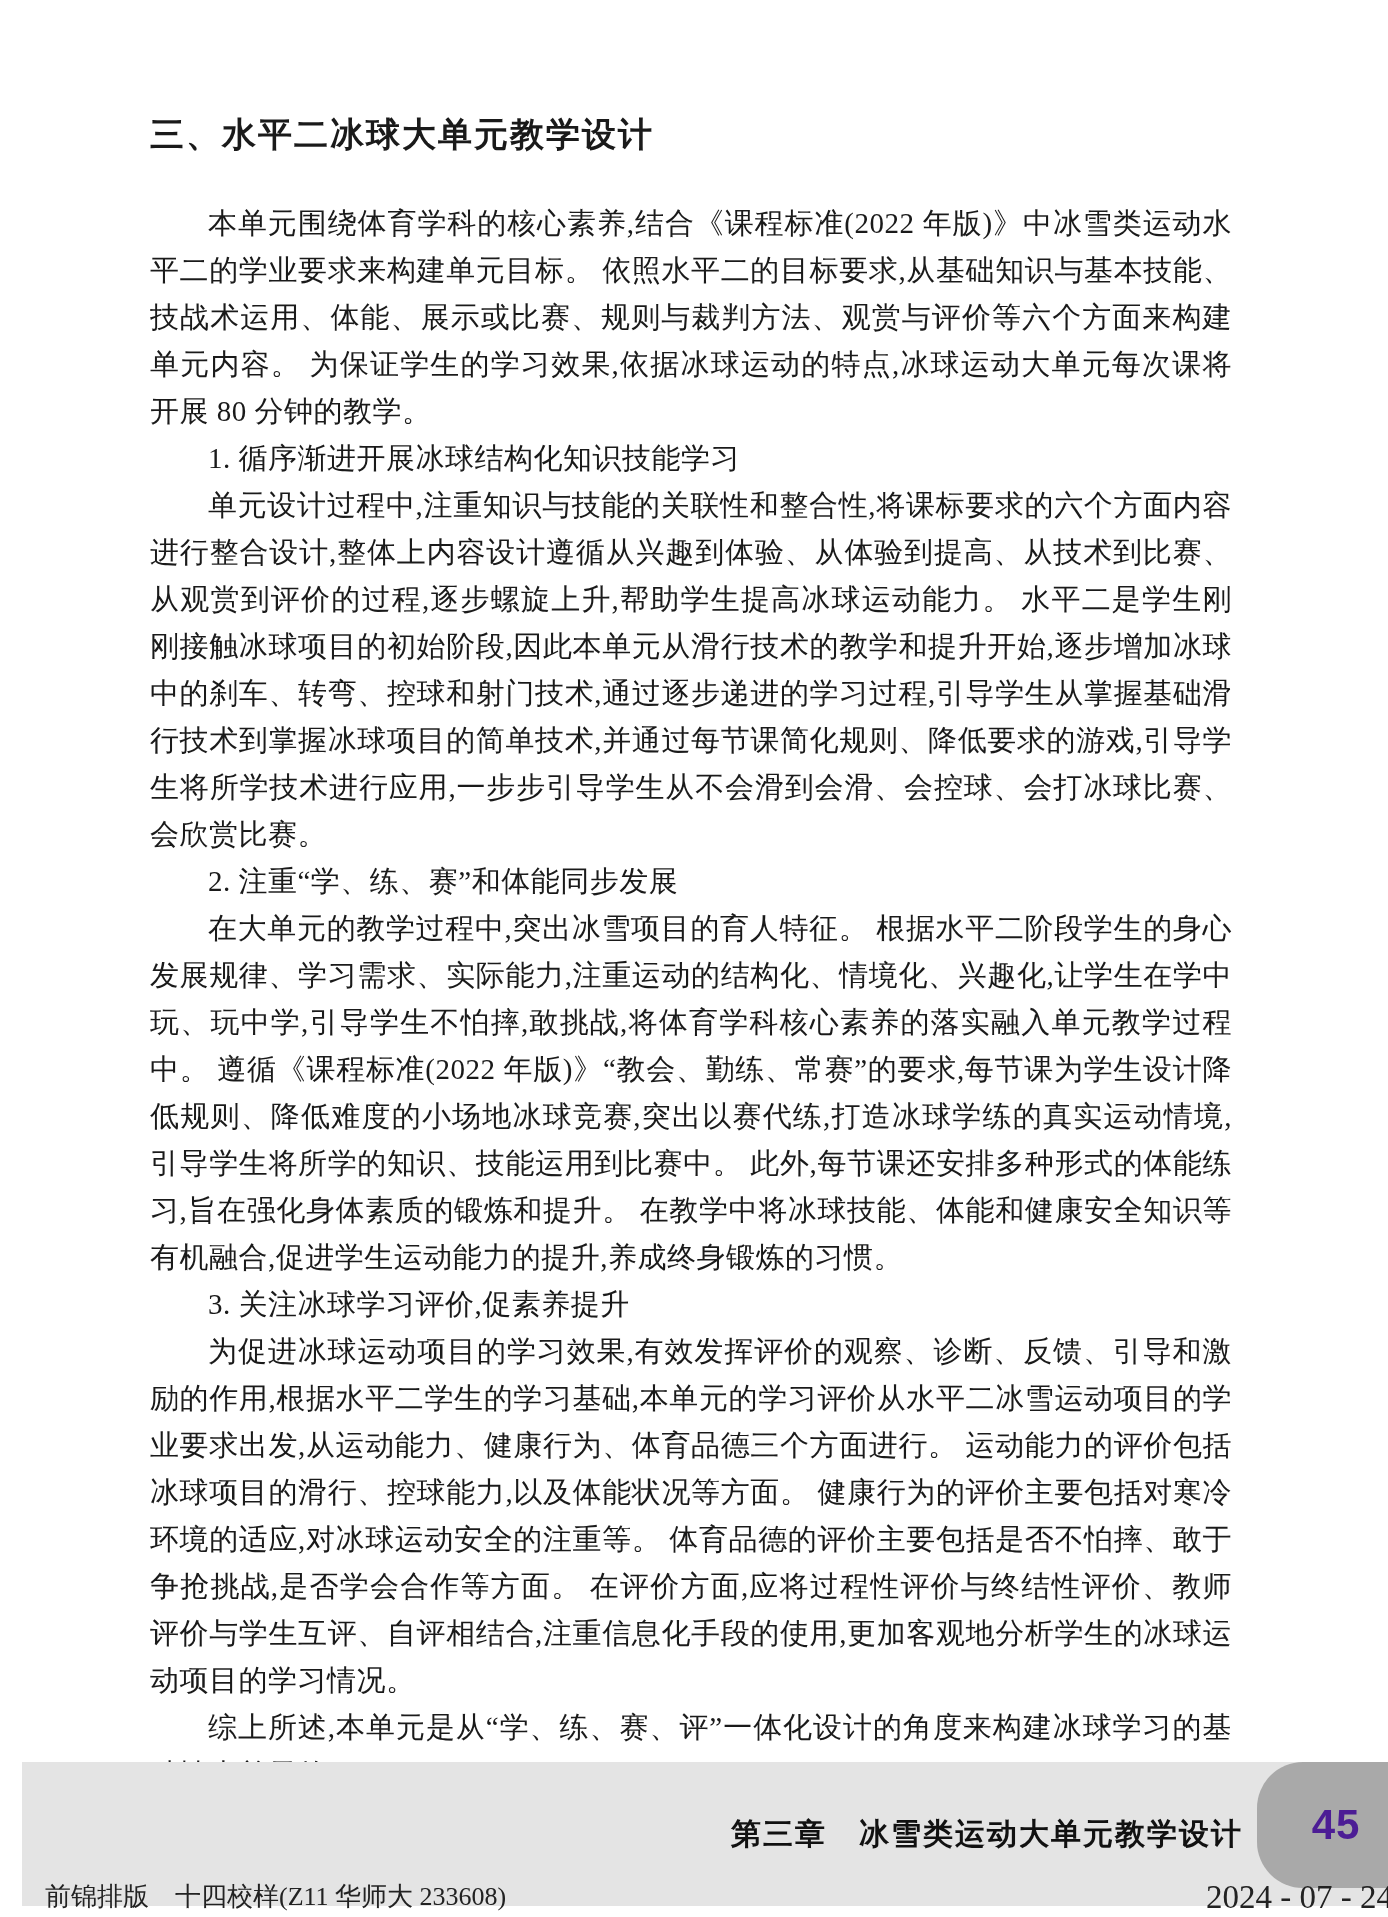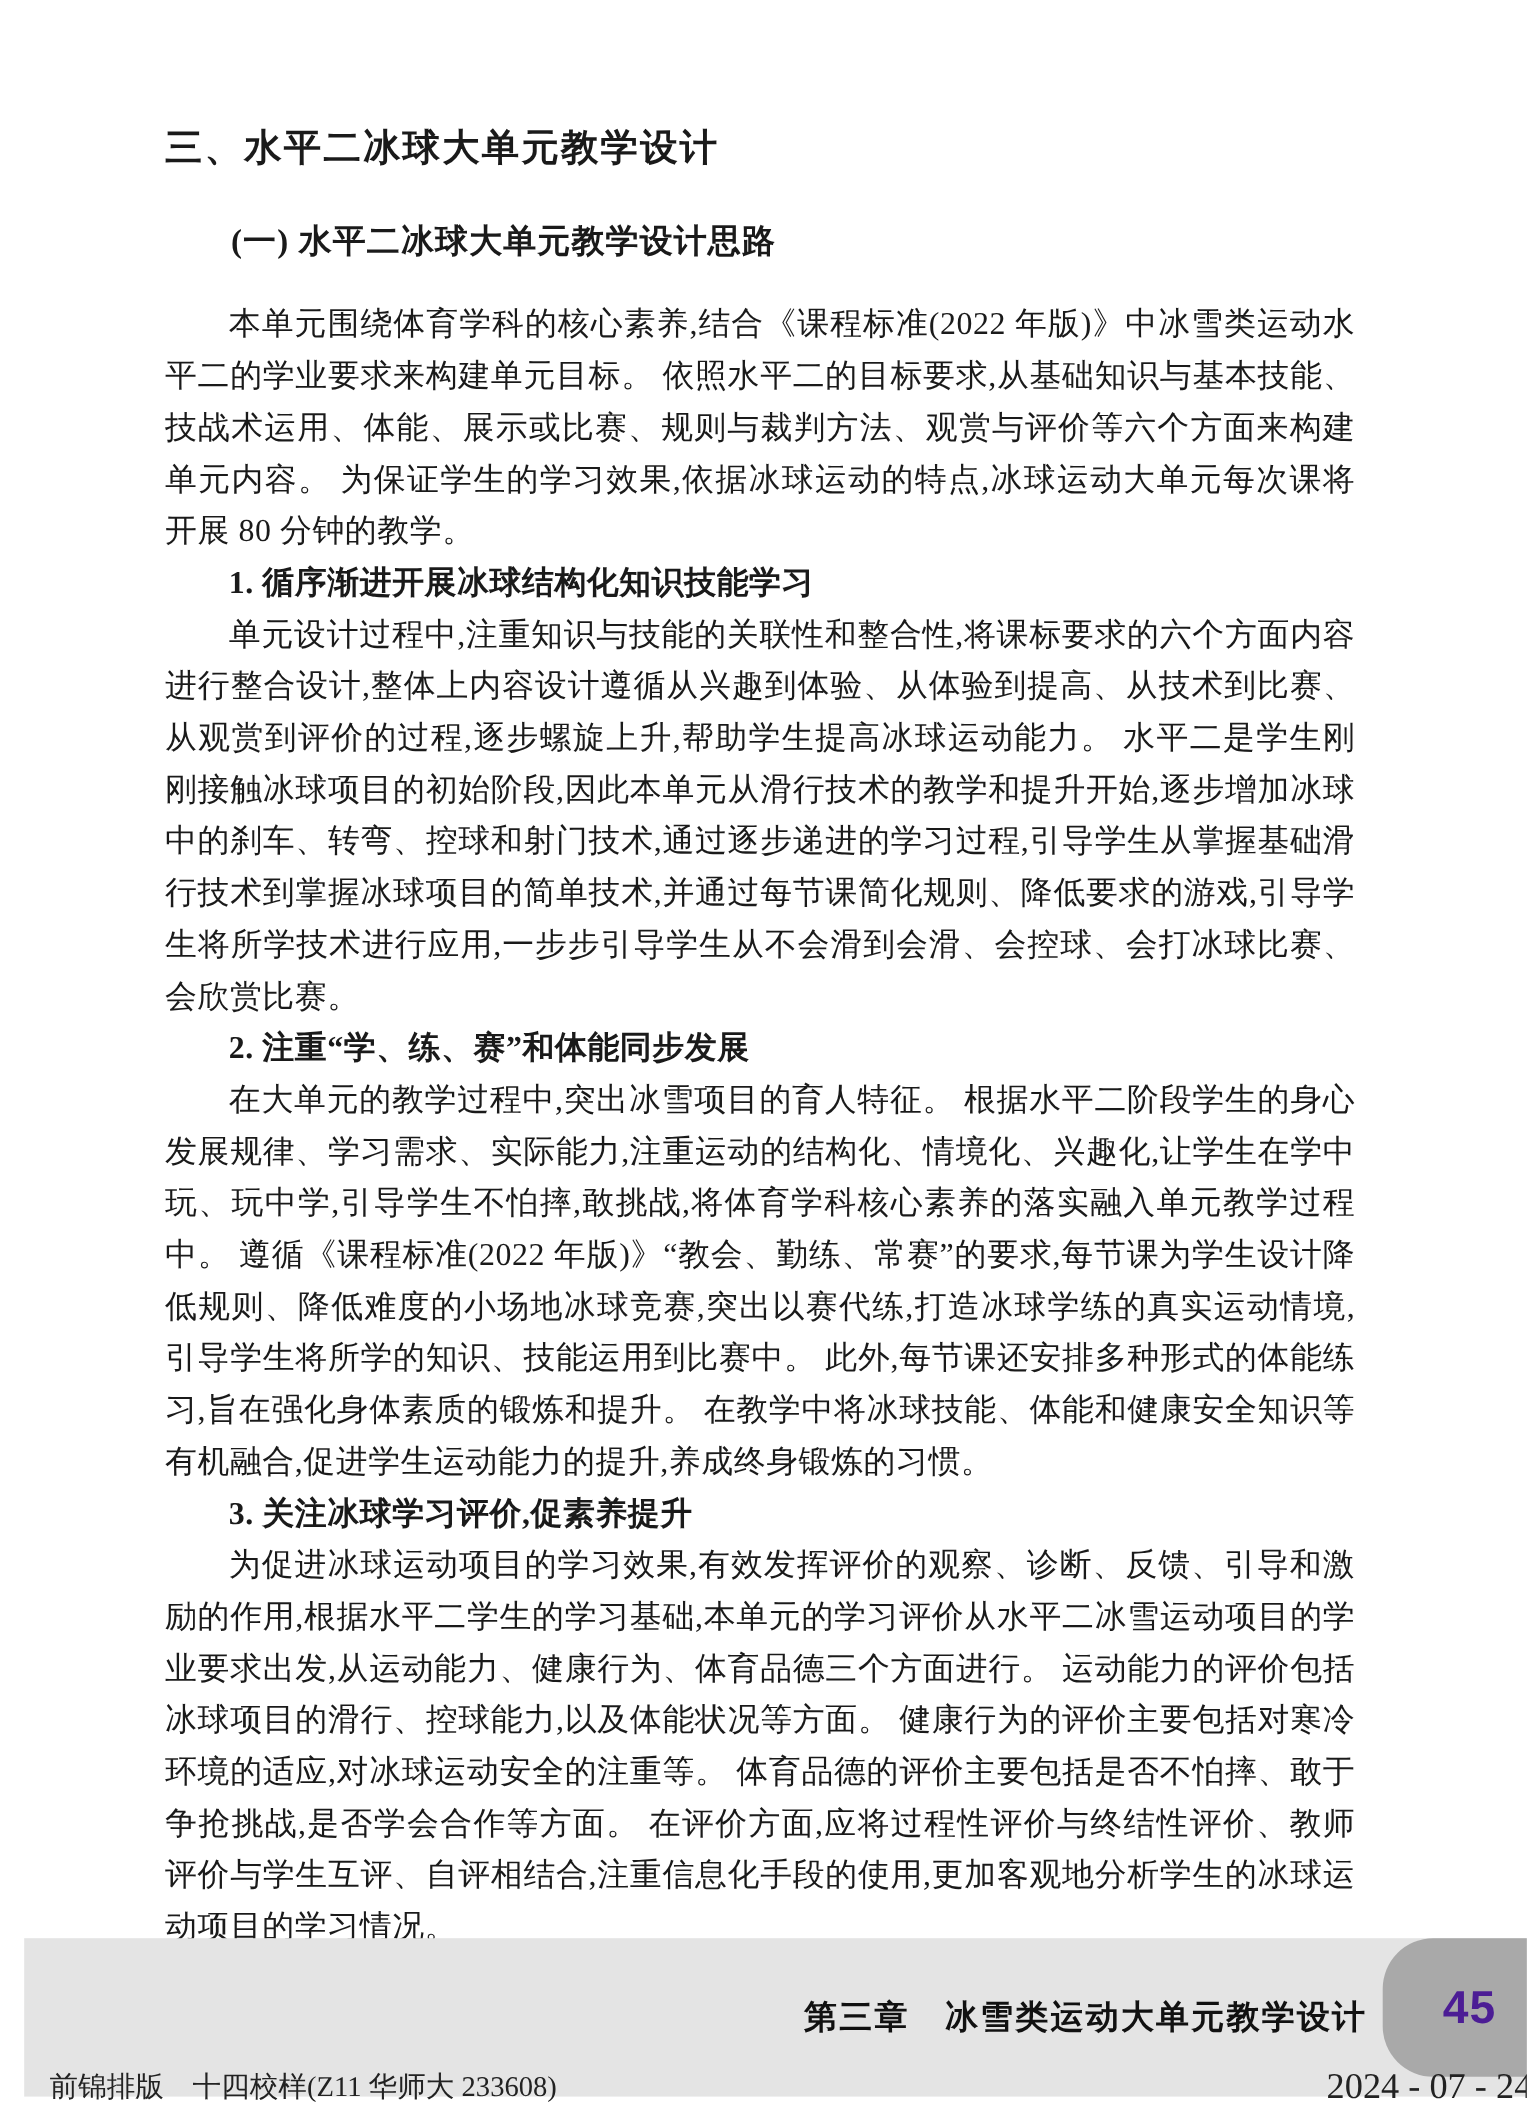--- a/index.html
+++ b/index.html
@@ -38,21 +38,20 @@
   .body-text p{
     font-size:29px;
     line-height:47px;
     margin:0;
     text-indent:2em;
     text-align:justify;
     letter-spacing:0.5px;
   }
   .body-text p.item{
     text-align:left;
-    font-weight:bold;
   }
   .footer-band{
     position:absolute;
     left:22px;
     right:0;
     top:1762px;
     height:144px;
     background:var(--band-color,#e4e4e4);
   }
   .chapter-label{
@@ -106,21 +105,20 @@
   }
 </style>
 </head>
 <body>
 
 <div class="page">
 
   <div class="content">
     <h1 class="section-title">三、水平二冰球大单元教学设计</h1>
 
-    <h2 class="subsection-title">(一) 水平二冰球大单元教学设计思路</h2>
 
     <div class="body-text">
         <p class="body">本单元围绕体育学科的核心素养,结合《课程标准(2022 年版)》中冰雪类运动水平二的学业要求来构建单元目标。 依照水平二的目标要求,从基础知识与基本技能、技战术运用、体能、展示或比赛、规则与裁判方法、观赏与评价等六个方面来构建单元内容。 为保证学生的学习效果,依据冰球运动的特点,冰球运动大单元每次课将开展 80 分钟的教学。</p>
         <p class="item">1. 循序渐进开展冰球结构化知识技能学习</p>
         <p class="body">单元设计过程中,注重知识与技能的关联性和整合性,将课标要求的六个方面内容进行整合设计,整体上内容设计遵循从兴趣到体验、从体验到提高、从技术到比赛、从观赏到评价的过程,逐步螺旋上升,帮助学生提高冰球运动能力。 水平二是学生刚刚接触冰球项目的初始阶段,因此本单元从滑行技术的教学和提升开始,逐步增加冰球中的刹车、转弯、控球和射门技术,通过逐步递进的学习过程,引导学生从掌握基础滑行技术到掌握冰球项目的简单技术,并通过每节课简化规则、降低要求的游戏,引导学生将所学技术进行应用,一步步引导学生从不会滑到会滑、会控球、会打冰球比赛、会欣赏比赛。</p>
         <p class="item">2. 注重“学、练、赛”和体能同步发展</p>
         <p class="body">在大单元的教学过程中,突出冰雪项目的育人特征。 根据水平二阶段学生的身心发展规律、学习需求、实际能力,注重运动的结构化、情境化、兴趣化,让学生在学中玩、玩中学,引导学生不怕摔,敢挑战,将体育学科核心素养的落实融入单元教学过程中。 遵循《课程标准(2022 年版)》“教会、勤练、常赛”的要求,每节课为学生设计降低规则、降低难度的小场地冰球竞赛,突出以赛代练,打造冰球学练的真实运动情境,引导学生将所学的知识、技能运用到比赛中。 此外,每节课还安排多种形式的体能练习,旨在强化身体素质的锻炼和提升。 在教学中将冰球技能、体能和健康安全知识等有机融合,促进学生运动能力的提升,养成终身锻炼的习惯。</p>
         <p class="item">3. 关注冰球学习评价,促素养提升</p>
         <p class="body">为促进冰球运动项目的学习效果,有效发挥评价的观察、诊断、反馈、引导和激励的作用,根据水平二学生的学习基础,本单元的学习评价从水平二冰雪运动项目的学业要求出发,从运动能力、健康行为、体育品德三个方面进行。 运动能力的评价包括冰球项目的滑行、控球能力,以及体能状况等方面。 健康行为的评价主要包括对寒冷环境的适应,对冰球运动安全的注重等。 体育品德的评价主要包括是否不怕摔、敢于争抢挑战,是否学会合作等方面。 在评价方面,应将过程性评价与终结性评价、教师评价与学生互评、自评相结合,注重信息化手段的使用,更加客观地分析学生的冰球运动项目的学习情况。</p>
         <p class="body">综上所述,本单元是从“学、练、赛、评”一体化设计的角度来构建冰球学习的基础性大单元的。</p>

